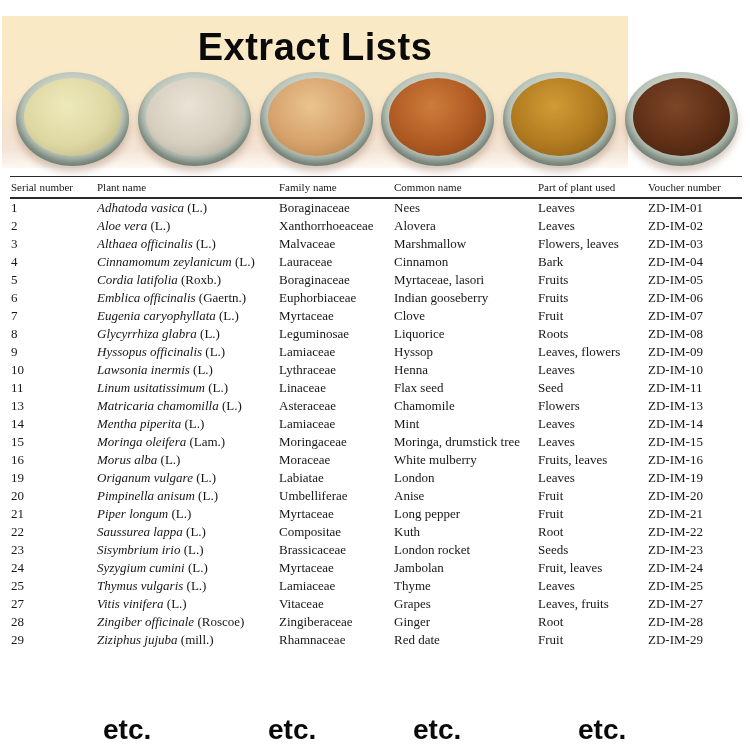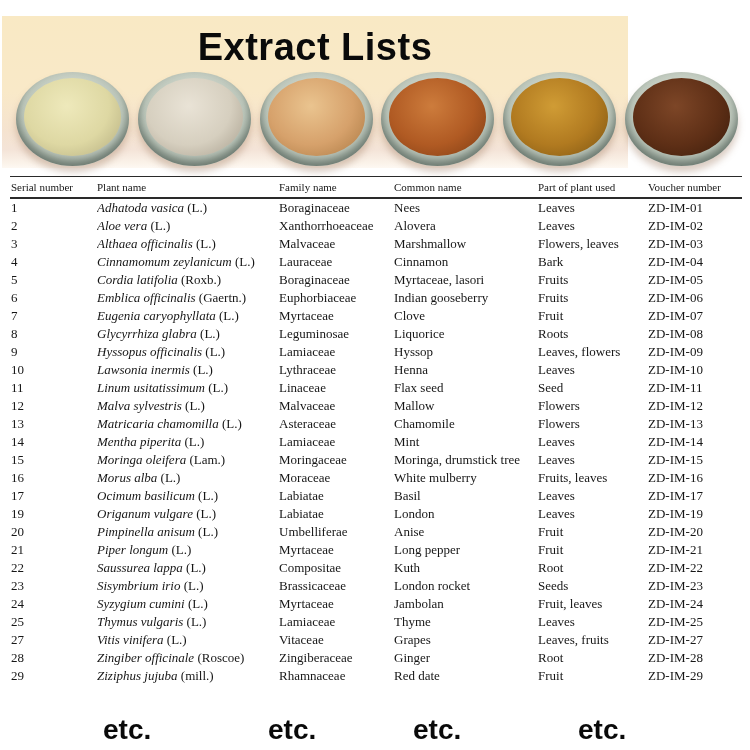--- a/index.html
+++ b/index.html
@@ -186,28 +186,20 @@
         </tr>
         <tr>
           <td>11</td>
           <td><span class="plant-italic">Linum usitatissimum</span><span> (L.)</span></td>
           <td>Linaceae</td>
           <td>Flax seed</td>
           <td>Seed</td>
           <td>ZD-IM-11</td>
         </tr>
         <tr>
-          <td>12</td>
-          <td><span class="plant-italic">Malva sylvestris</span><span> (L.)</span></td>
-          <td>Malvaceae</td>
-          <td>Mallow</td>
-          <td>Flowers</td>
-          <td>ZD-IM-12</td>
-        </tr>
-        <tr>
           <td>13</td>
           <td><span class="plant-italic">Matricaria chamomilla</span><span> (L.)</span></td>
           <td>Asteraceae</td>
           <td>Chamomile</td>
           <td>Flowers</td>
           <td>ZD-IM-13</td>
         </tr>
         <tr>
           <td>14</td>
           <td><span class="plant-italic">Mentha piperita</span><span> (L.)</span></td>
@@ -226,28 +218,20 @@
         </tr>
         <tr>
           <td>16</td>
           <td><span class="plant-italic">Morus alba</span><span> (L.)</span></td>
           <td>Moraceae</td>
           <td>White mulberry</td>
           <td>Fruits, leaves</td>
           <td>ZD-IM-16</td>
         </tr>
         <tr>
-          <td>17</td>
-          <td><span class="plant-italic">Ocimum basilicum</span><span> (L.)</span></td>
-          <td>Labiatae</td>
-          <td>Basil</td>
-          <td>Leaves</td>
-          <td>ZD-IM-17</td>
-        </tr>
-        <tr>
           <td>19</td>
           <td><span class="plant-italic">Origanum vulgare</span><span> (L.)</span></td>
           <td>Labiatae</td>
           <td>London</td>
           <td>Leaves</td>
           <td>ZD-IM-19</td>
         </tr>
         <tr>
           <td>20</td>
           <td><span class="plant-italic">Pimpinella anisum</span><span> (L.)</span></td>

